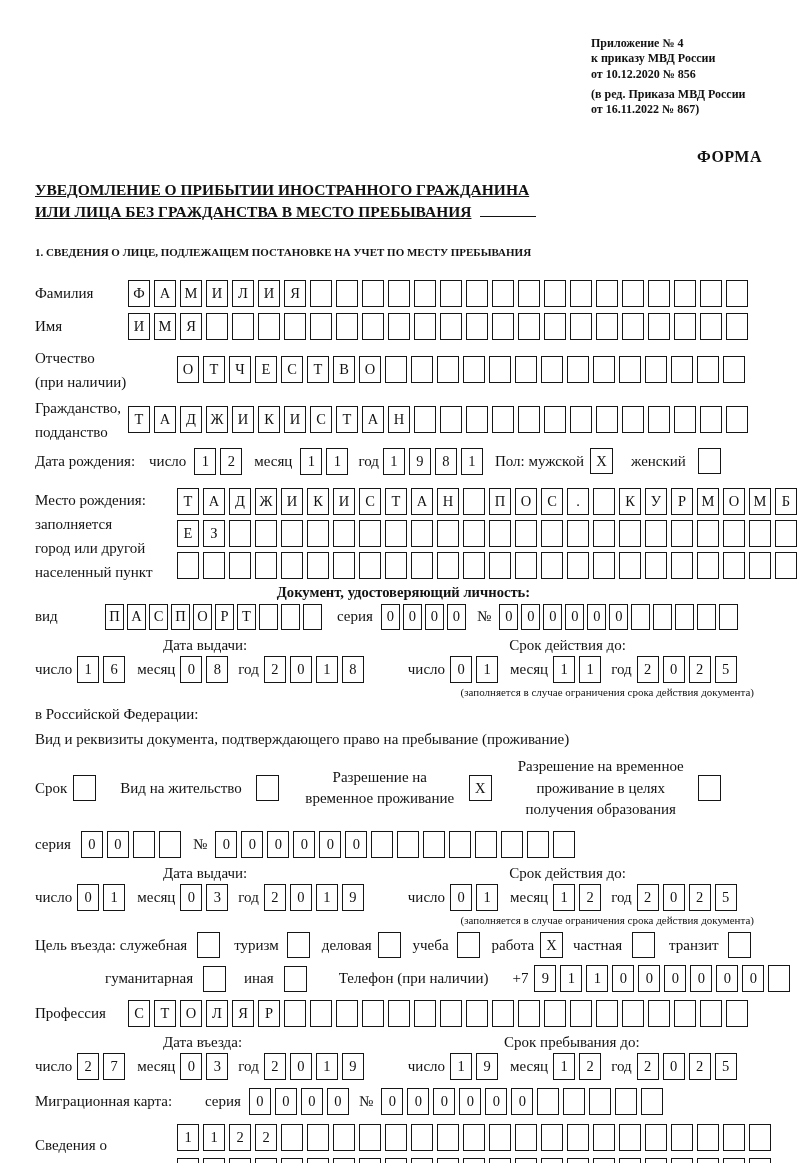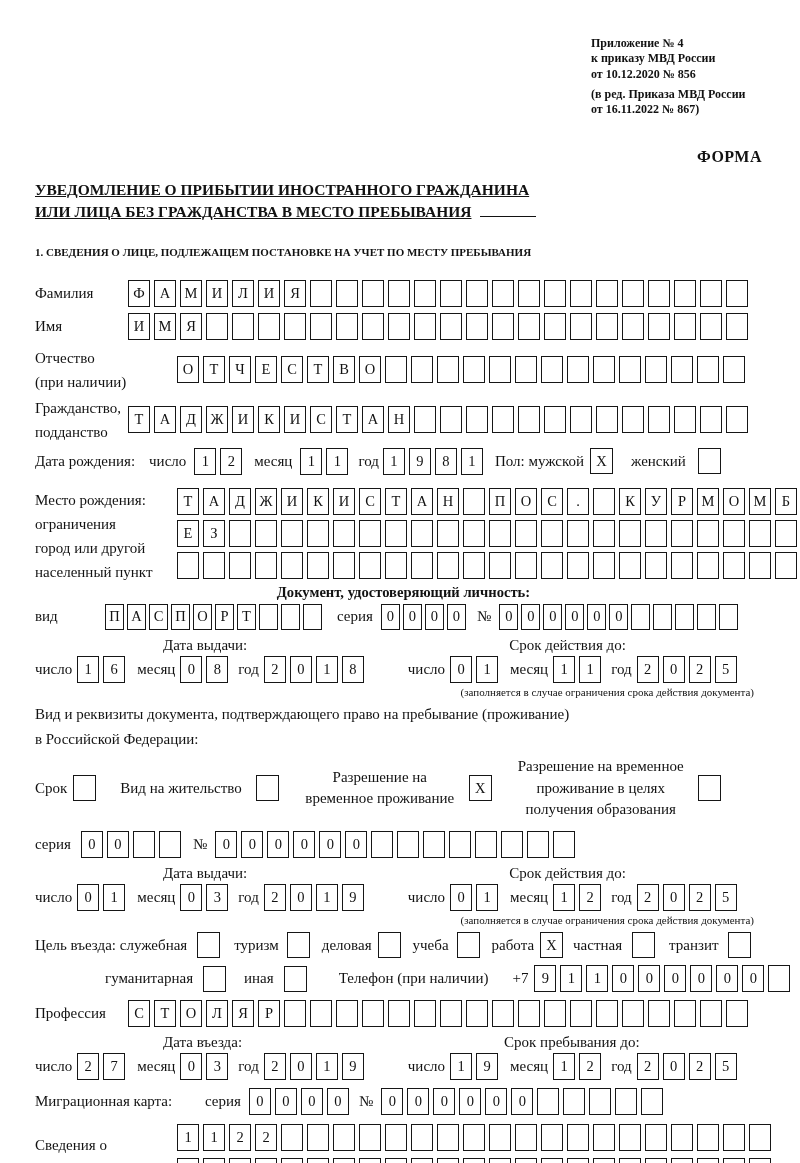--- a/index.html
+++ b/index.html
@@ -220,21 +220,21 @@
       </span>
     <span class="lbl ml8">Пол: мужской</span>
     <span class="cell cb ml6">X</span>
     <span class="lbl ml14">женский</span>
     <span class="cell cb ml12"></span>
   </div>
 
   <div class="row top" style="margin-top:13px;">
     <span class="lblcol w142">
       <span>Место рождения:</span>
-      <span>ограничения</span>
+      <span>заполняется</span>
       <span>город или другой</span>
       <span>населенный пункт</span>
     </span>
     <span class="cellcol">
       <span class="cells">
           <span class="cell">Т</span>
           <span class="cell">А</span>
           <span class="cell">Д</span>
           <span class="cell">Ж</span>
           <span class="cell">И</span>
@@ -391,22 +391,22 @@
       <span class="cells">
           <span class="cell">2</span>
           <span class="cell">0</span>
           <span class="cell">2</span>
           <span class="cell">5</span>
         </span>
     </span>
   </div>
   <div class="note">(заполняется в случае ограничения срока действия документа)</div>
 
+  <div class="plain">в Российской Федерации:</div>
   <div class="plain">Вид и реквизиты документа, подтверждающего право на пребывание (проживание)</div>
-  <div class="plain">в Российской Федерации:</div>
 
   <div class="row top" style="margin-top:8px;">
     <span class="lbl">Срок</span>
     <span class="cell cb ml6"></span>
     <span class="lbl ml20">Вид на жительство</span>
     <span class="cell cb ml14"></span>
     <span class="cbl c162 ml16">Разрешение на временное проживание</span>
     <span class="cell cb ml8">X</span>
     <span class="cbl c178 ml16">Разрешение на временное проживание в целях получения образования</span>
     <span class="cell cb ml8"></span>

